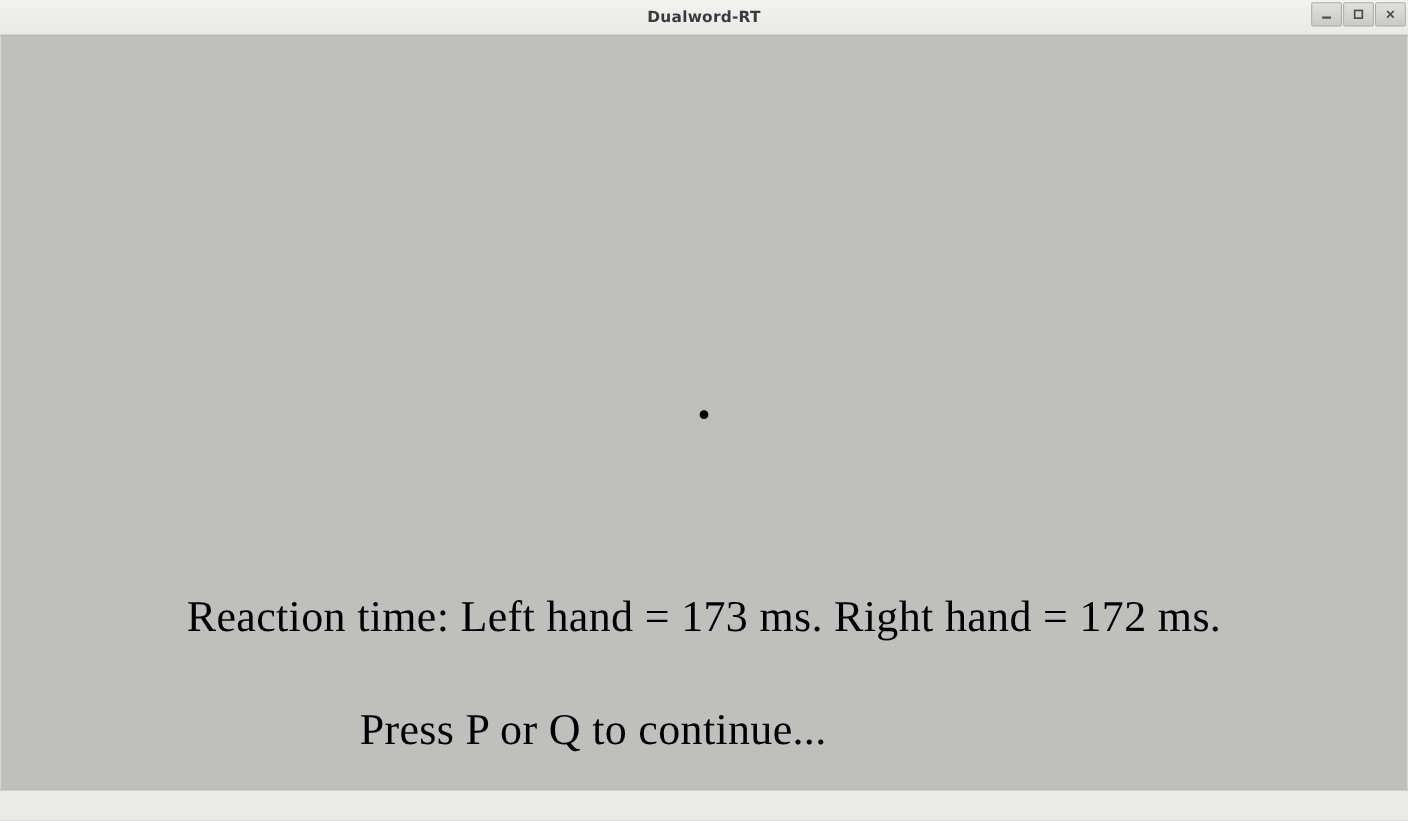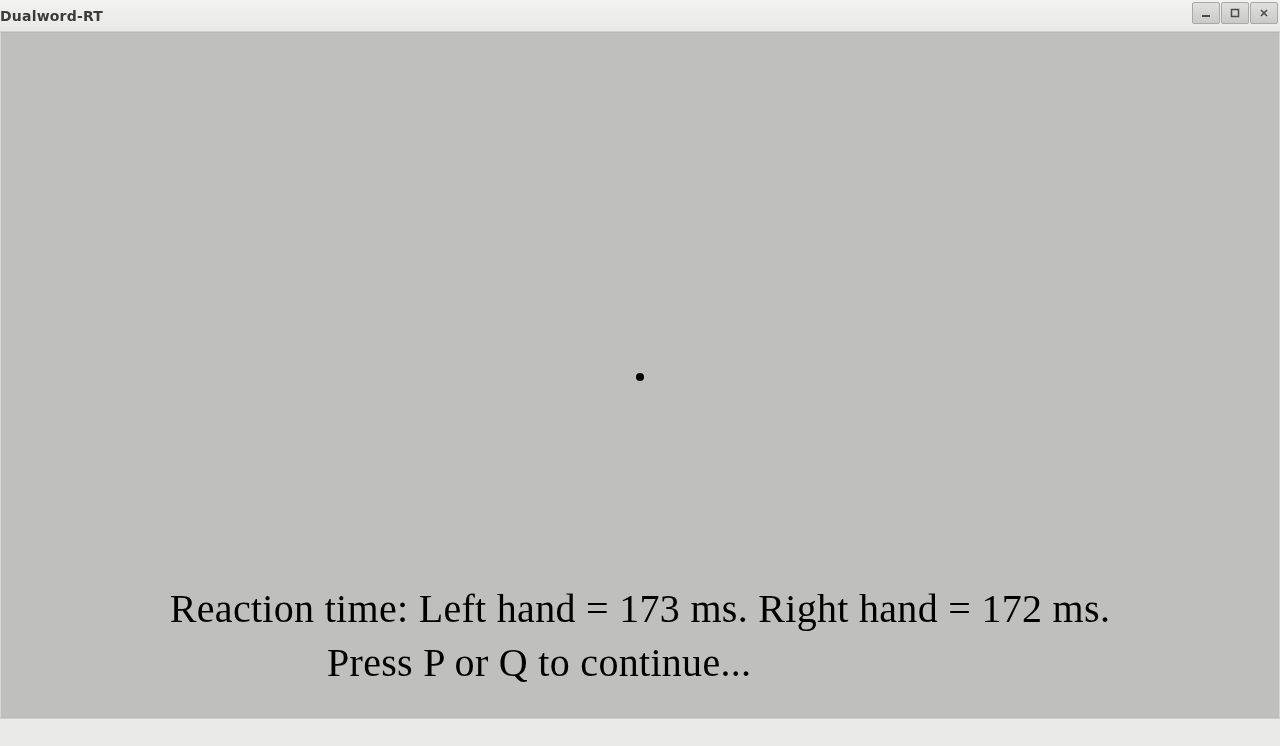--- a/index.html
+++ b/index.html
@@ -6,20 +6,21 @@
     html, body { width: 1280px; height: 746px; overflow: hidden; font-family: "DejaVu Sans", Arial, sans-serif; }
     body { background: #e8e8e6; display: flex; flex-direction: column; }
 
     .titlebar {
       height: 32px;
       background: linear-gradient(to bottom, #f2f2f0 0%, #e9e9e7 100%);
       border-bottom: 1px solid #d0d0ce;
       position: relative;
       display: flex;
       align-items: center;
+      justify-content: center;
       flex: 0 0 32px;
     }
     .titlebar .title {
       font-size: 14px;
       font-weight: 600;
       color: #3b3b3b;
       text-align: center;
       letter-spacing: 0.2px;
     }
     .win-controls {
@@ -66,21 +67,20 @@
     .feedback-line {
       position: absolute;
       left: 0;
       right: 0;
       top: 504px;
       text-align: center;
       font-family: "Times New Roman", Times, serif;
       font-size: 40px;
       color: #000;
       letter-spacing: 0.3px;
-      margin-top: 48px;
     }
 
     .prompt-line {
       position: absolute;
       left: 314px;
       top: 606px;
       font-family: "Times New Roman", Times, serif;
       font-size: 40px;
       color: #000;
       letter-spacing: 0.3px;

